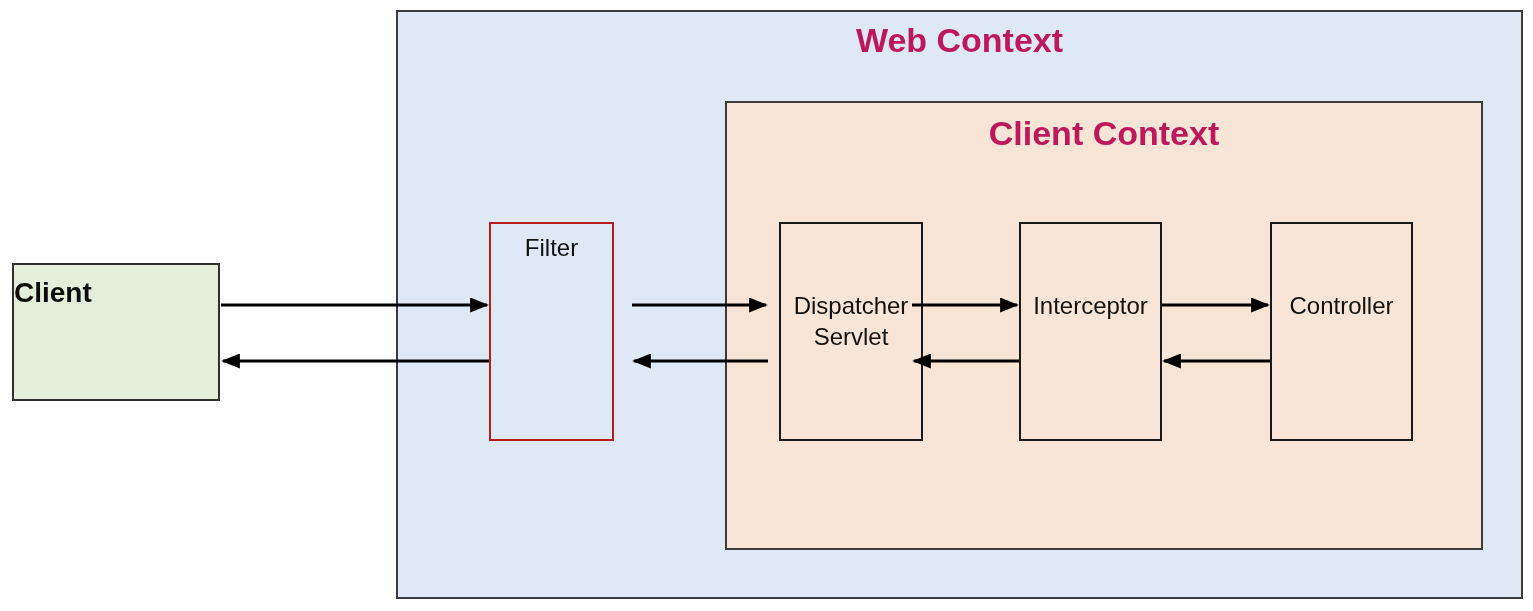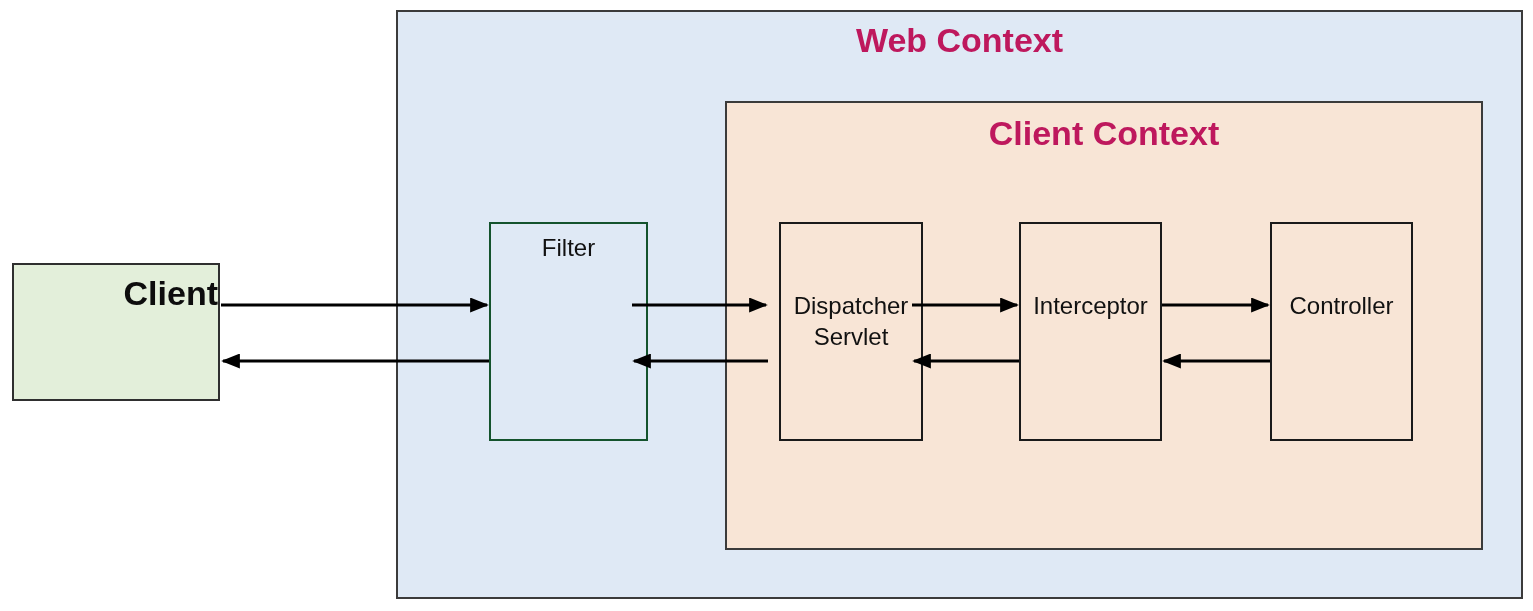--- a/index.html
+++ b/index.html
@@ -35,29 +35,29 @@
   #web-context .container-title { top: 6px; }
   #spring-context .container-title { top: 8px; }
 
   #client {
     left: 12px; top: 263px; width: 208px; height: 138px;
     background: #e3efda;
     border: 2px solid #2f2f2f;
   }
   #client .node-label-title {
     position: absolute; left: 0; right: 0; top: 8px;
-    text-align: right;
-    font-size: 34px; font-weight: bold; color: #0d0d0d;
+    text-align: left;
+    font-size: 28px; font-weight: bold; color: #0d0d0d;
     line-height: 40px;
   }
 
   #filter {
-    left: 489px; top: 222px; width: 159px; height: 219px;
+    left: 489px; top: 222px; width: 125px; height: 219px;
     background: #dfe9f5;
-    border: 2px solid #14532d;
+    border: 2px solid #b91c1c;
   }
   #filter .node-label {
     position: absolute; left: 0; right: 0; top: 9px;
     text-align: center;
     font-size: 24px; color: #111; line-height: 30px;
   }
 
   .spring-node {
     top: 222px; width: 143px; height: 219px;
     background: #f8e5d6;

